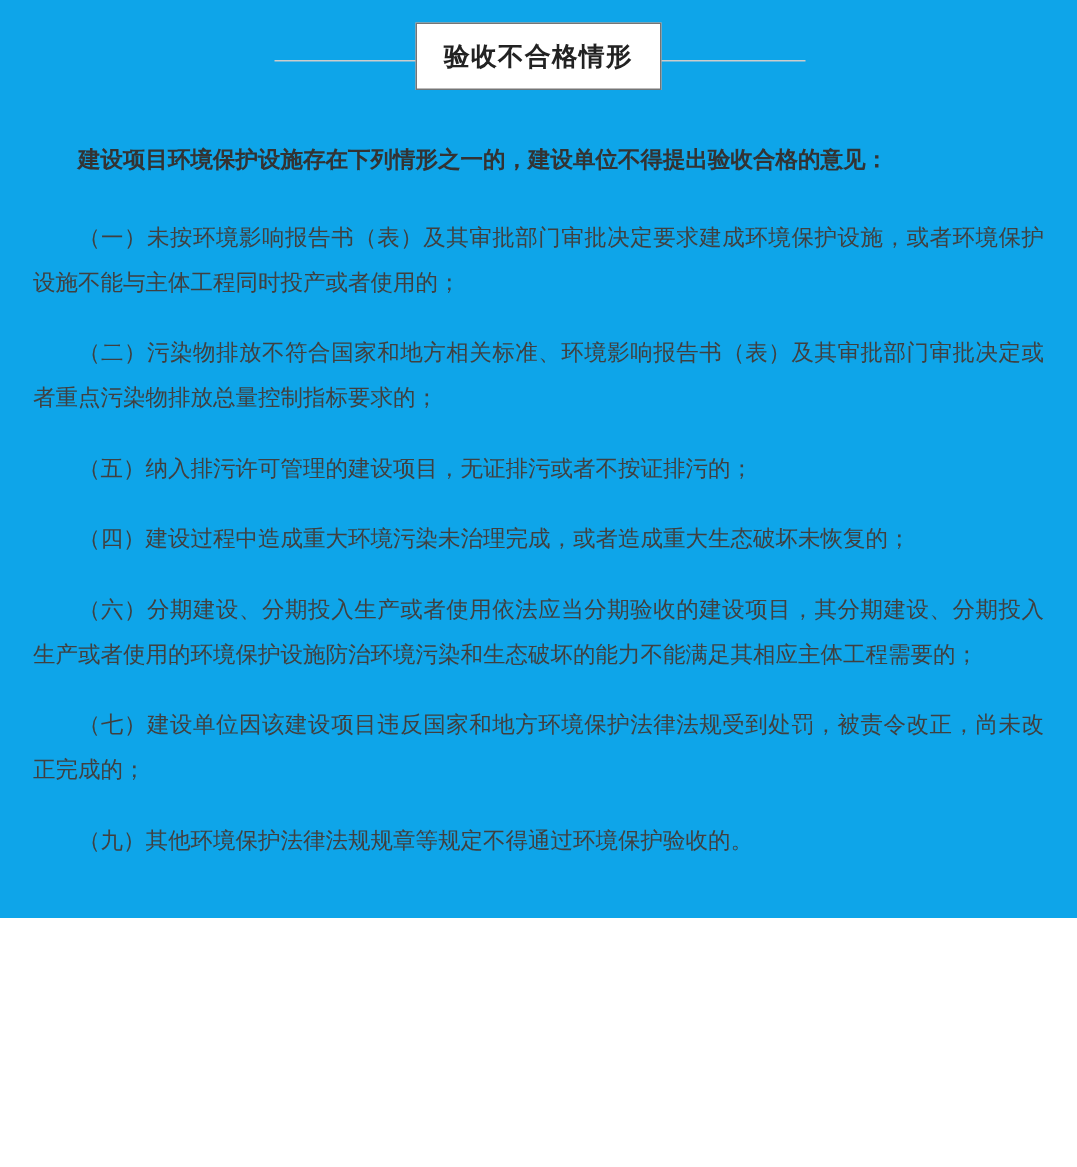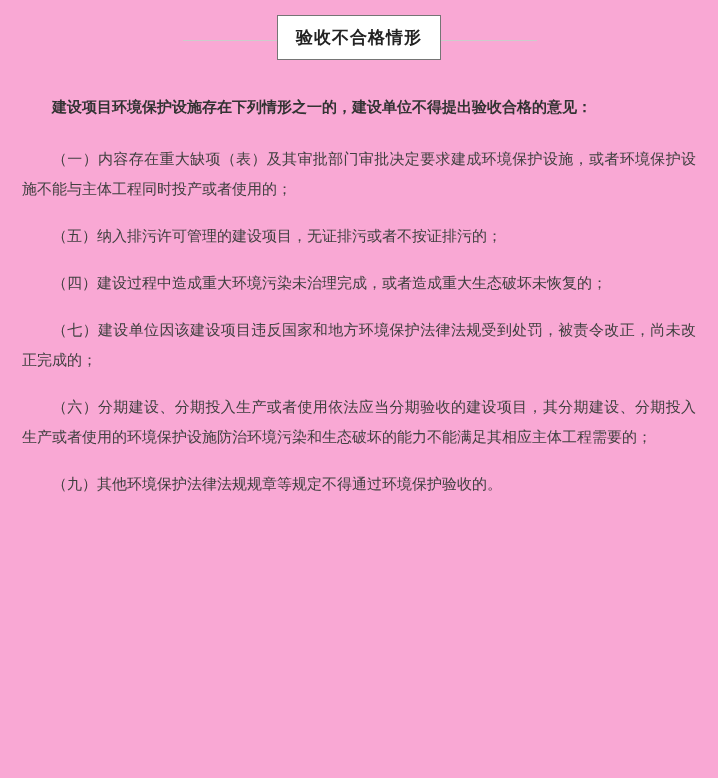--- a/index.html
+++ b/index.html
@@ -3,22 +3,22 @@
 <meta charset="utf-8">
 <style>
   html, body {
     margin: 0;
     padding: 0;
     background: #ffffff;
   }
   .page {
     position: relative;
     width: 718px;
-    height: 778px;
-    background: #f9a8d4;
+    height: 612px;
+    background: #0ea5e9;
     box-sizing: border-box;
     font-family: "Liberation Sans", "DejaVu Sans", sans-serif;
     overflow: hidden;
   }
   .title-section {
     position: relative;
     margin-top: 15px;
     height: 44px;
     text-align: center;
   }
@@ -68,21 +68,22 @@
 
 <div class="page">
 
   <div class="title-section">
     <div class="title-divider"></div>
     <div class="title-box">验收不合格情形</div>
   </div>
 
   <div class="content">
     <p class="intro">建设项目环境保护设施存在下列情形之一的，建设单位不得提出验收合格的意见：</p>
-    <p>（一）内容存在重大缺项（表）及其审批部门审批决定要求建成环境保护设施，或者环境保护设施不能与主体工程同时投产或者使用的；</p>
+    <p>（一）未按环境影响报告书（表）及其审批部门审批决定要求建成环境保护设施，或者环境保护设施不能与主体工程同时投产或者使用的；</p>
+    <p>（二）污染物排放不符合国家和地方相关标准、环境影响报告书（表）及其审批部门审批决定或者重点污染物排放总量控制指标要求的；</p>
     <p>（五）纳入排污许可管理的建设项目，无证排污或者不按证排污的；</p>
     <p>（四）建设过程中造成重大环境污染未治理完成，或者造成重大生态破坏未恢复的；</p>
+    <p>（六）分期建设、分期投入生产或者使用依法应当分期验收的建设项目，其分期建设、分期投入生产或者使用的环境保护设施防治环境污染和生态破坏的能力不能满足其相应主体工程需要的；</p>
     <p>（七）建设单位因该建设项目违反国家和地方环境保护法律法规受到处罚，被责令改正，尚未改正完成的；</p>
-    <p>（六）分期建设、分期投入生产或者使用依法应当分期验收的建设项目，其分期建设、分期投入生产或者使用的环境保护设施防治环境污染和生态破坏的能力不能满足其相应主体工程需要的；</p>
     <p>（九）其他环境保护法律法规规章等规定不得通过环境保护验收的。</p>
   </div>
 
 </div>
 
 </body></html>

